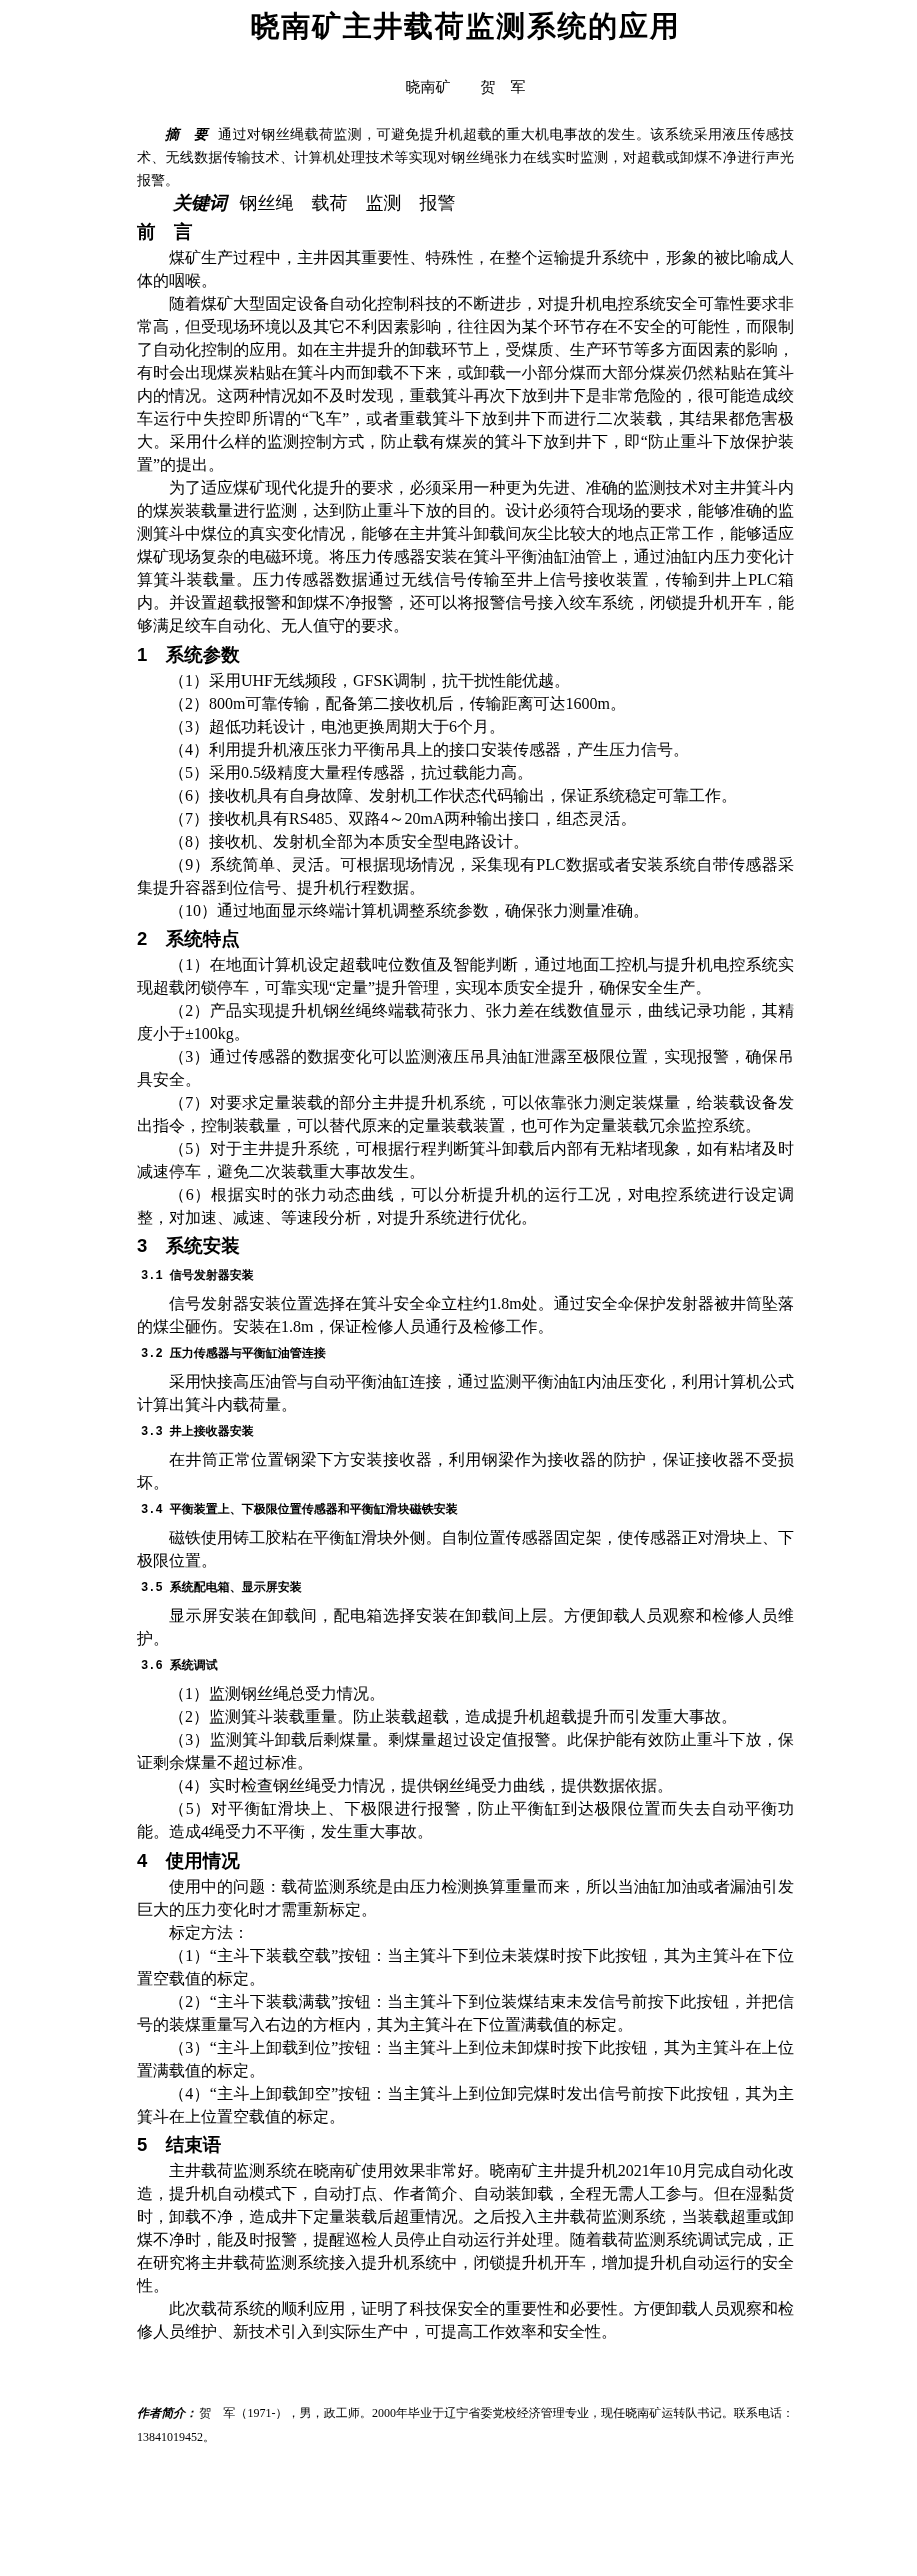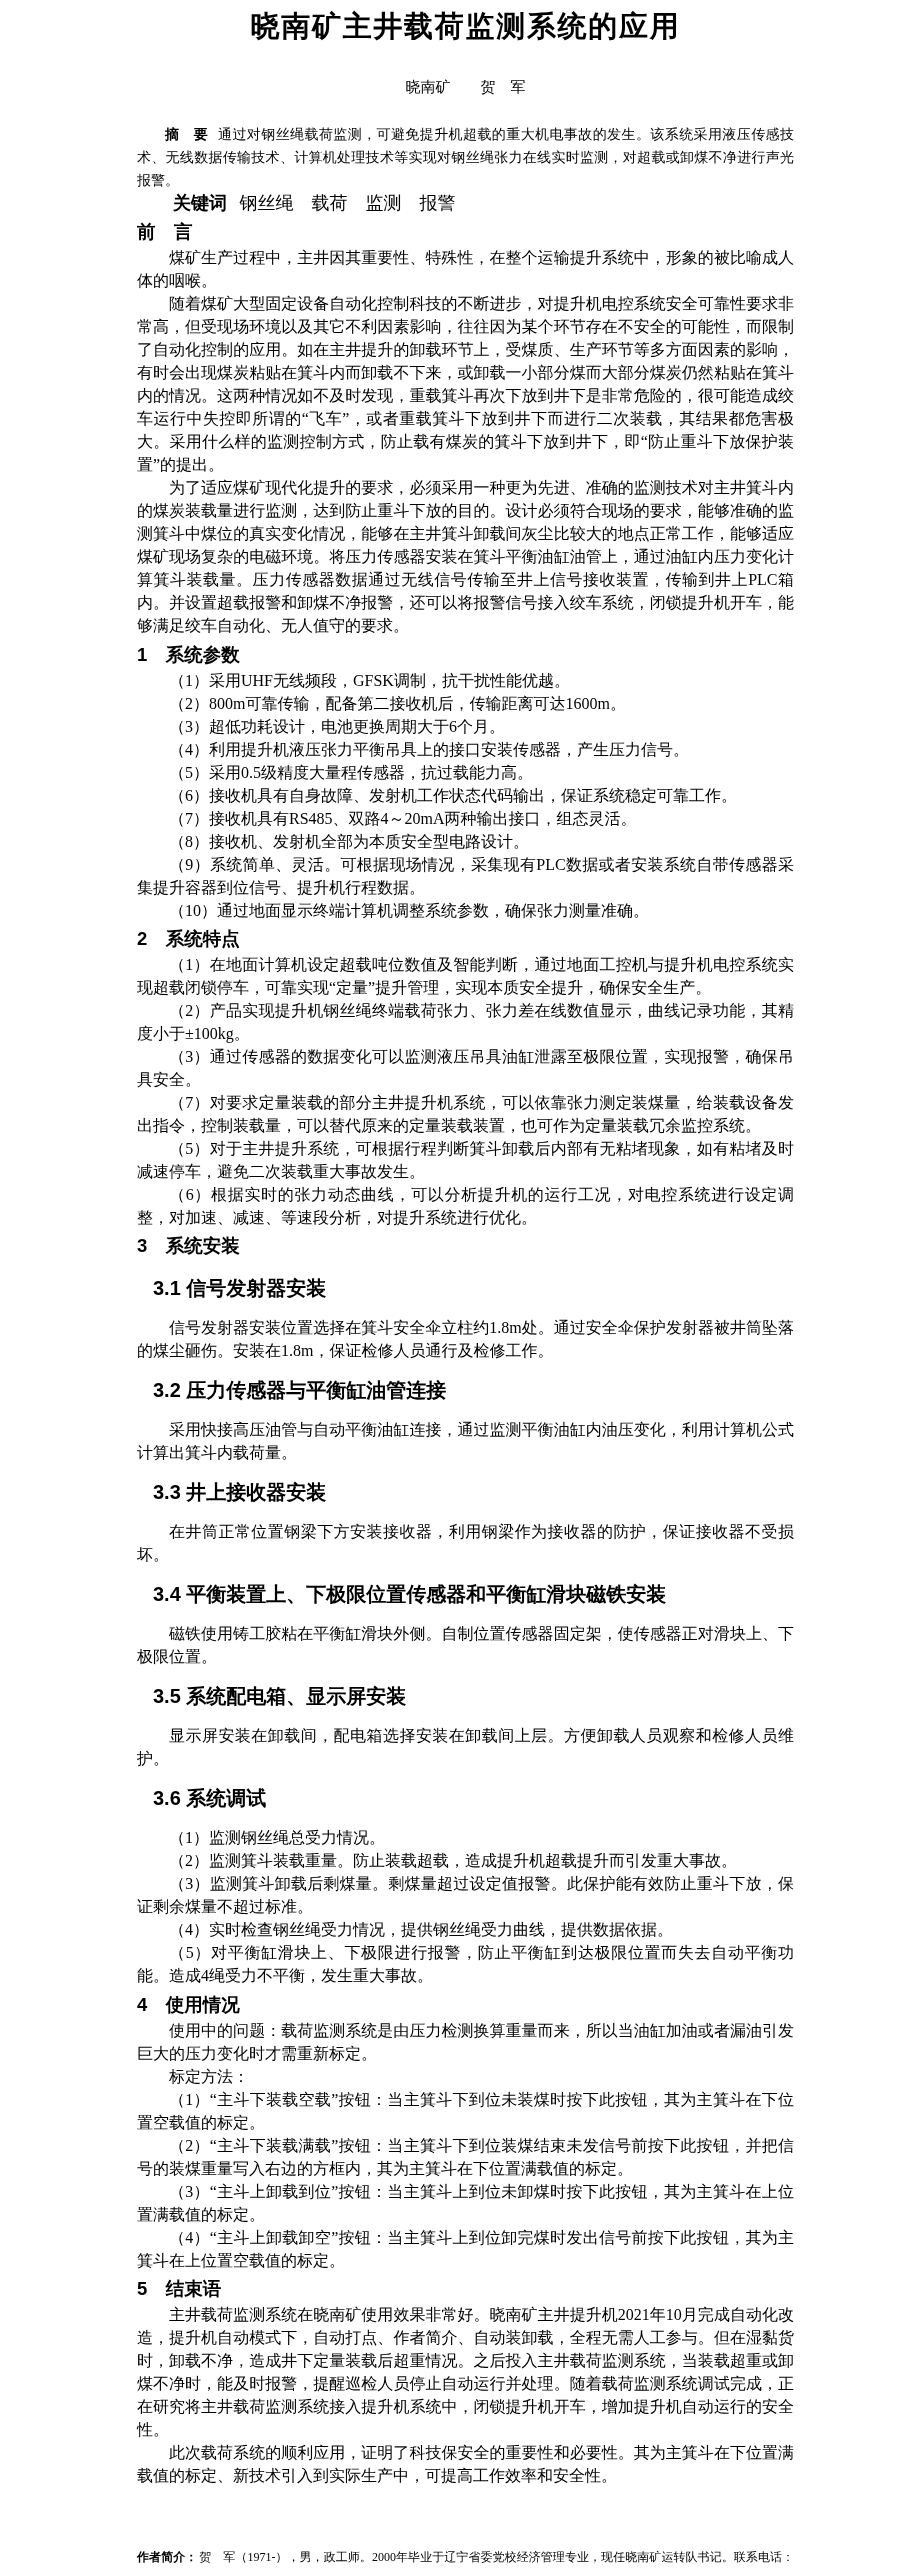--- a/index.html
+++ b/index.html
@@ -35,42 +35,43 @@
     font-size: 14px;
     line-height: 23px;
     text-align: justify;
     text-indent: 2em;
   }
   .inline-label {
     font-family: "Liberation Sans", sans-serif;
     font-weight: bold;
     margin-right: 0.7em;
     white-space: pre;
+    font-style: italic;
   }
   .keywords {
     margin: 0;
     font-size: 18px;
     line-height: 23px;
     text-indent: 2em;
     text-align: justify;
   }
   h2.sec {
     font-family: "Liberation Sans", sans-serif;
     font-weight: bold;
     font-size: 18.5px;
     line-height: 29px;
     margin: 2.3px 0 0 0;
     white-space: pre;
   }
   h3.sub {
-    font-family: Liberation Sans, sans-serif;
+    font-family: Liberation Mono, monospace;
     font-weight: bold;
-    font-size: 20px;
+    font-size: 12px;
     line-height: 24px;
-    margin: 16px;
+    margin: 4px;
   }
   p.body, p.item {
     font-size: 16px;
     line-height: 23px;
     margin: 0;
     text-align: justify;
     text-indent: 2em;
   }
   .gap-above { margin-top: 14px; }
   .bio {
@@ -146,18 +147,18 @@
   <h2 class="sec">4　使用情况</h2>
   <p class="body">使用中的问题：载荷监测系统是由压力检测换算重量而来，所以当油缸加油或者漏油引发巨大的压力变化时才需重新标定。</p>
   <p class="body">标定方法：</p>
   <p class="item">（1）“主斗下装载空载”按钮：当主箕斗下到位未装煤时按下此按钮，其为主箕斗在下位置空载值的标定。</p>
   <p class="item">（2）“主斗下装载满载”按钮：当主箕斗下到位装煤结束未发信号前按下此按钮，并把信号的装煤重量写入右边的方框内，其为主箕斗在下位置满载值的标定。</p>
   <p class="item">（3）“主斗上卸载到位”按钮：当主箕斗上到位未卸煤时按下此按钮，其为主箕斗在上位置满载值的标定。</p>
   <p class="item">（4）“主斗上卸载卸空”按钮：当主箕斗上到位卸完煤时发出信号前按下此按钮，其为主箕斗在上位置空载值的标定。</p>
 
   <h2 class="sec">5　结束语</h2>
   <p class="body">主井载荷监测系统在晓南矿使用效果非常好。晓南矿主井提升机2021年10月完成自动化改造，提升机自动模式下，自动打点、作者简介、自动装卸载，全程无需人工参与。但在湿黏货时，卸载不净，造成井下定量装载后超重情况。之后投入主井载荷监测系统，当装载超重或卸煤不净时，能及时报警，提醒巡检人员停止自动运行并处理。随着载荷监测系统调试完成，正在研究将主井载荷监测系统接入提升机系统中，闭锁提升机开车，增加提升机自动运行的安全性。</p>
-  <p class="body">此次载荷系统的顺利应用，证明了科技保安全的重要性和必要性。其为主箕斗在下位置满载值的标定、新技术引入到实际生产中，可提高工作效率和安全性。</p>
+  <p class="body">此次载荷系统的顺利应用，证明了科技保安全的重要性和必要性。方便卸载人员观察和检修人员维护、新技术引入到实际生产中，可提高工作效率和安全性。</p>
 
   <p class="bio"><span class="inline-label">作者简介：</span><span>贺　军（1971-），男，政工师。2000年毕业于辽宁省委党校经济管理专业，现任晓南矿运转队书记。联系电话：13841019452。</span></p>
 
 </div>
 
 
 </body></html>

